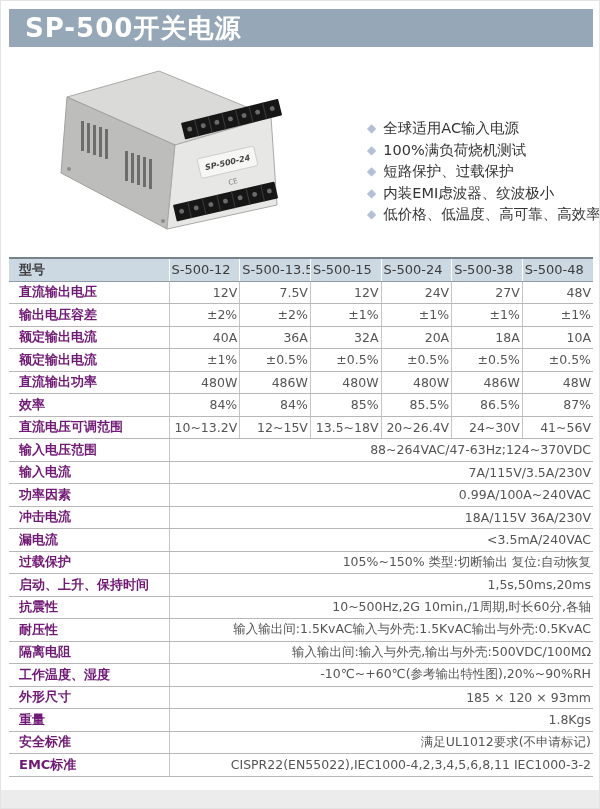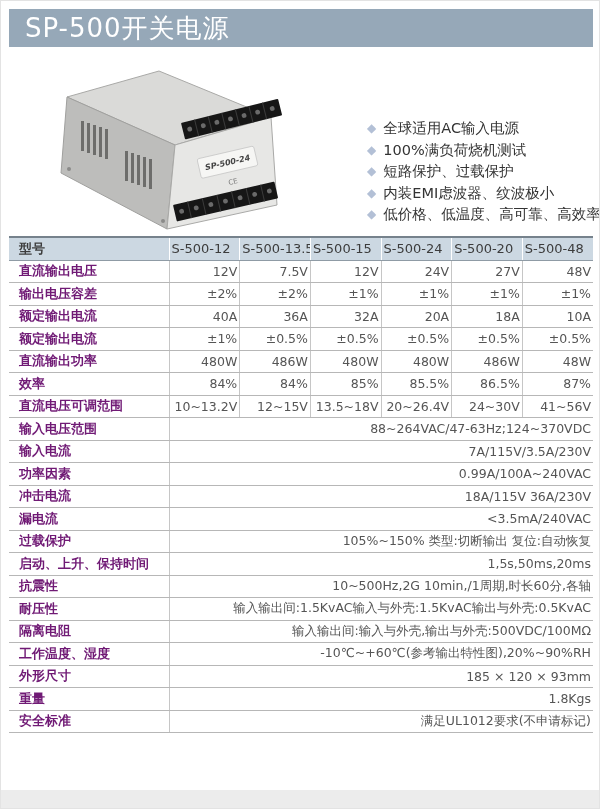--- a/index.html
+++ b/index.html
@@ -5,33 +5,33 @@
   html,body{margin:0;padding:0;background:#fff;}
   .page{
     position:relative;width:600px;height:809px;box-sizing:border-box;
     background:#ffffff;border:1px solid #e3e3e3;overflow:hidden;
     font-family:"DejaVu Sans","Liberation Sans",sans-serif;
   }
   
   .title-bar{
     position:absolute;left:8px;top:8px;width:584px;height:38px;
     background:var(--title-bg,#96a8b8);
-    color:#fff;font-size:26px;font-weight:normal;line-height:38px;
+    color:#fff;font-size:26px;font-weight:bold;line-height:38px;
     padding-left:16px;letter-spacing:1px;box-sizing:border-box;
   }
   
   .product{position:absolute;left:28px;top:58px;width:340px;height:182px;}
   
   .features{position:absolute;left:366px;top:117px;width:228px;}
   .features ul{list-style:none;margin:0;padding:0;}
   .features li{display:flex;align-items:center;font-size:14.5px;color:#333;line-height:21.5px;white-space:nowrap;}
   .diamond{color:var(--bullet-color,#b3c0d6);font-size:12px;margin-right:7px;flex:0 0 auto;}
   
   table.spec{
-    position:absolute;left:8px;top:235px;width:584px;
+    position:absolute;left:8px;top:256px;width:584px;
     border-collapse:collapse;table-layout:fixed;font-size:12.5px;color:#555;
   }
   table.spec td{height:21.5px;padding:0 2px;border-bottom:1px solid #b7b7b7;overflow:hidden;white-space:nowrap;}
   table.spec tr.hdr td{
     background:var(--header-bg,#ccd8e2);color:#3c3c3c;font-size:13px;
     border-top:2px solid #76828c;border-bottom:1px solid #8f9ba5;
   }
   table.spec tr.hdr td.model{border-left:1px solid #fff;text-align:left;}
   table.spec td.lbl{font-weight:bold;color:#701a75;font-size:13px;padding-left:10px;}
   table.spec td.val{border-left:1px solid #c6c6c6;text-align:right;}
@@ -157,21 +157,21 @@
         <col style="width:70.6px">
         <col style="width:70.6px">
     </colgroup>
     <tbody>
       <tr class="hdr">
         <td class="lbl">型号</td>
         <td class="model">S-500-12</td>
         <td class="model">S-500-13.5</td>
         <td class="model">S-500-15</td>
         <td class="model">S-500-24</td>
-        <td class="model">S-500-20</td>
+        <td class="model">S-500-38</td>
         <td class="model">S-500-48</td>
       </tr>
     <tr>
           <td class="lbl">直流输出电压</td>
           <td class="val">12V</td>
           <td class="val">7.5V</td>
           <td class="val">12V</td>
           <td class="val">24V</td>
           <td class="val">27V</td>
           <td class="val">48V</td>
@@ -279,17 +279,21 @@
           <td class="spanval" colspan="6">185 × 120 × 93mm</td>
         </tr>
         <tr>
           <td class="lbl">重量</td>
           <td class="spanval" colspan="6">1.8Kgs</td>
         </tr>
         <tr>
           <td class="lbl">安全标准</td>
           <td class="spanval" colspan="6">满足UL1012要求(不申请标记)</td>
         </tr>
+        <tr>
+          <td class="lbl">EMC标准</td>
+          <td class="spanval" colspan="6">CISPR22(EN55022),IEC1000-4,2,3,4,5,6,8,11 IEC1000-3-2</td>
+        </tr>
       </tbody>
   </table>
 
   <div class="bottom-strip"></div>
 </div>
 
 </body></html>

